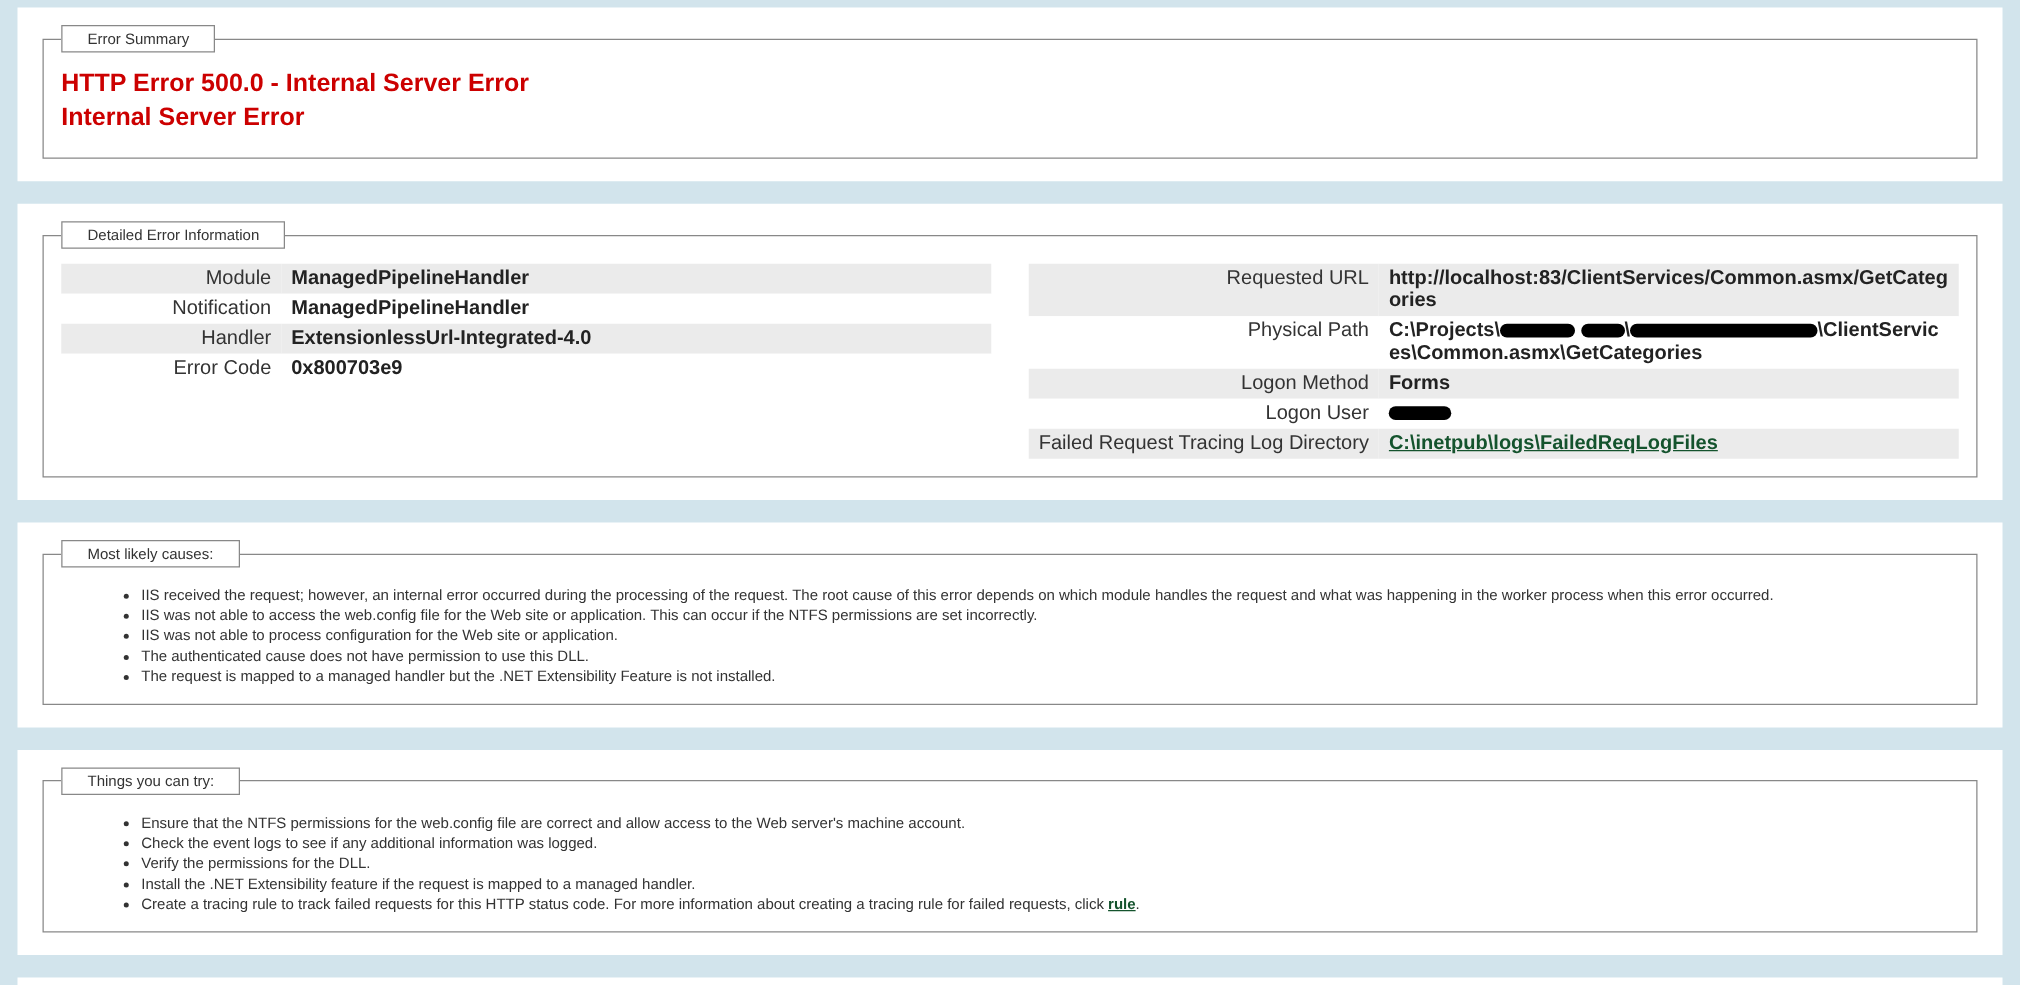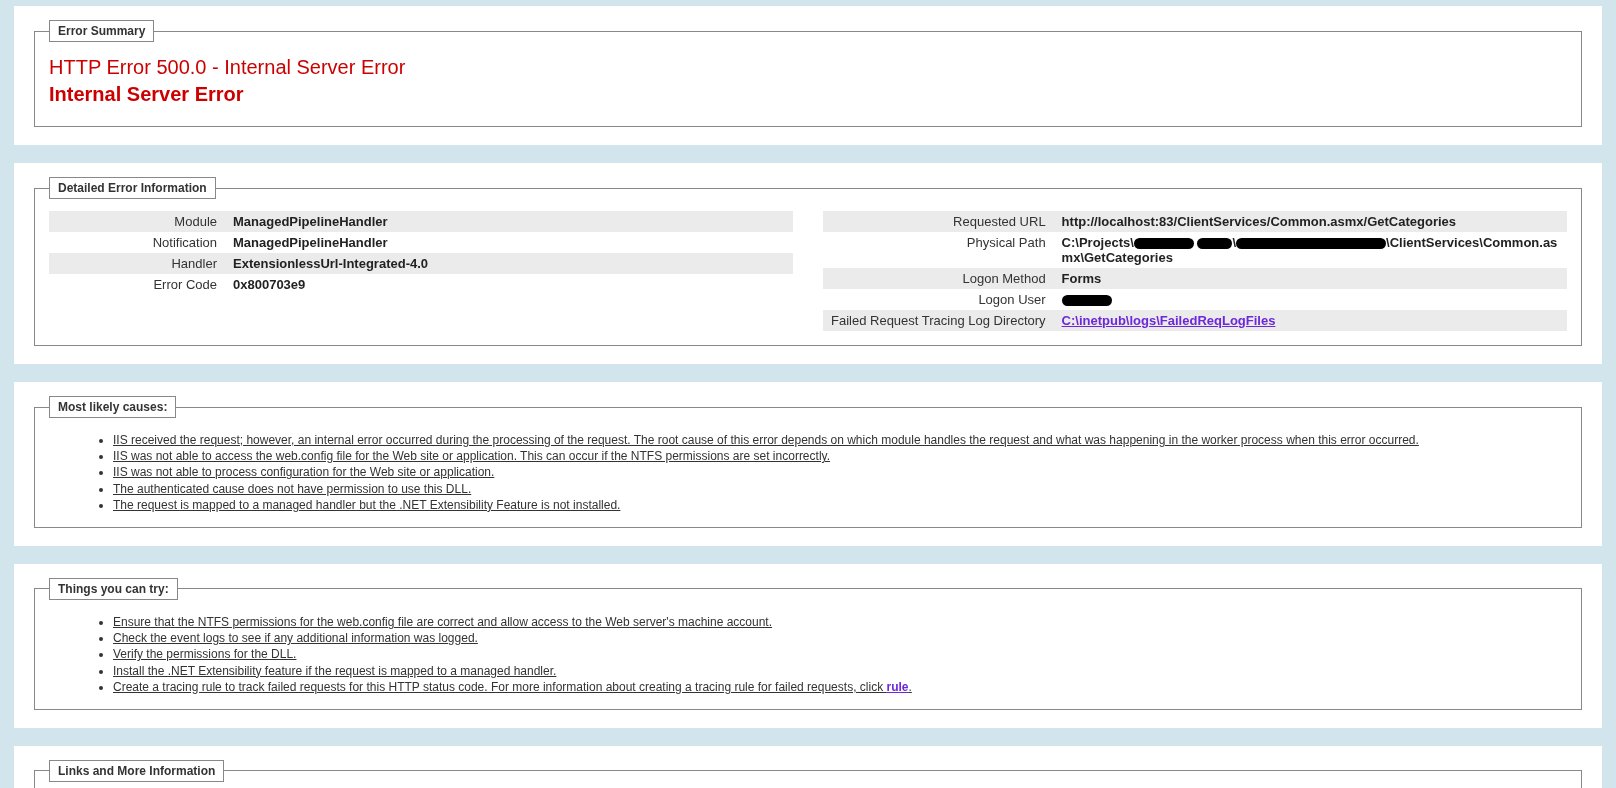--- a/index.html
+++ b/index.html
@@ -19,51 +19,51 @@
     margin: 6px 14px 18px 14px;
     padding: 4px 0 18px 0;
   }
   fieldset {
     border: 1px solid #888;
     margin: 10px 20px 0 20px;
     padding: 0 14px 14px 14px;
   }
   legend {
     font-size: 12px;
-    font-weight: bold;
-    padding: 3px 8px;
+    font-weight: normal;
+    padding: 3px 20px;
     border: 1px solid #888;
     background: #fff;
     color: #333;
     margin-left: 0;
   }
   h2.error-title {
     color: #cc0000;
     font-size: 20px;
-    font-weight: normal;
+    font-weight: bold;
     margin: 14px 0 4px 0;
   }
   h3.error-sub {
     color: #cc0000;
     font-size: 20px;
     font-weight: bold;
     margin: 0 0 6px 0;
   }
   .detail-grid {
     display: flex;
     gap: 30px;
     margin-top: 12px;
   }
   .detail-col {
     flex: 1;
   }
   table.kv {
     width: 100%;
     border-collapse: collapse;
-    font-size: 13px;
+    font-size: 16px;
   }
   table.kv tr:nth-child(odd) {
     background: #ebebeb;
   }
   table.kv tr:nth-child(even) {
     background: #fff;
   }
   table.kv th {
     text-align: right;
     font-weight: normal;
@@ -79,33 +79,32 @@
     padding: 3px 8px;
     vertical-align: top;
     word-break: break-all;
   }
   ul.bullets {
     margin: 14px 0 0 50px;
     padding: 0 14px 0 14px;
     font-size: 12px;
     color: #333;
     line-height: 1.35;
-    text-decoration: underline;
   }
   ul.bullets li {
     margin: 0;
   }
   .para {
     font-size: 12px;
     margin: 12px 2px 6px 4px;
     color: #333;
     line-height: 1.4;
   }
   a {
-    color: #6d28d9;
+    color: #14532d;
     text-decoration: underline;
     font-weight: bold;
   }
   .redact {
     display: inline-block;
     background: #000;
     border-radius: 6px;
     height: 11px;
     vertical-align: middle;
   }

